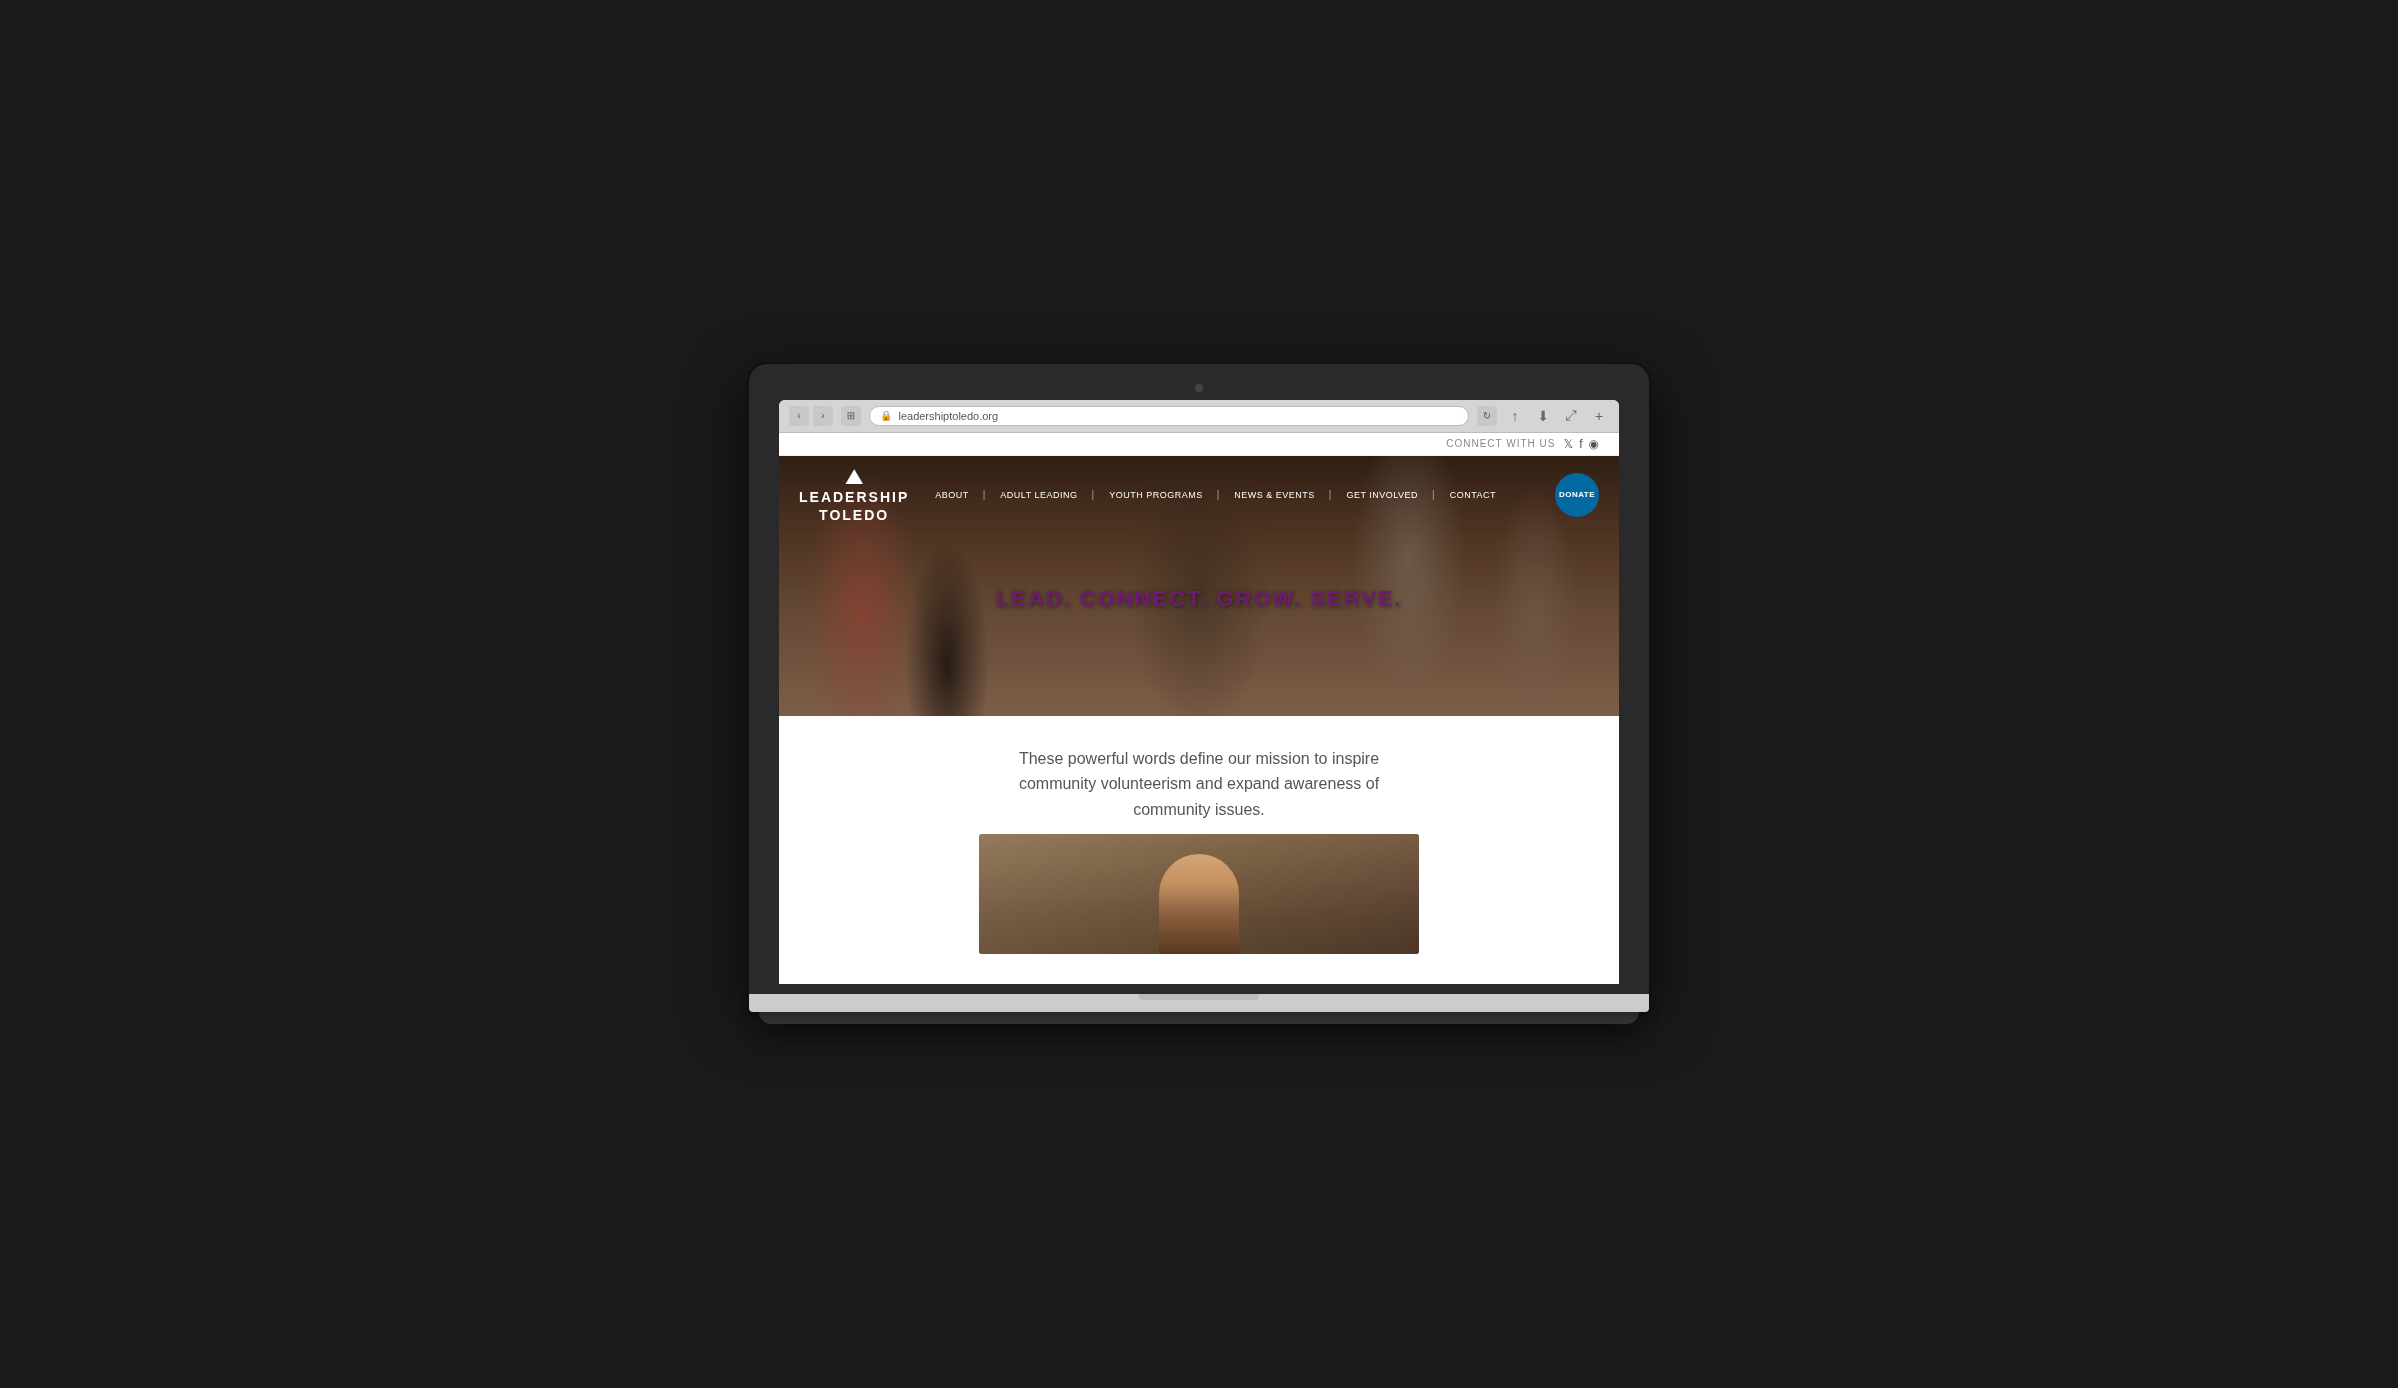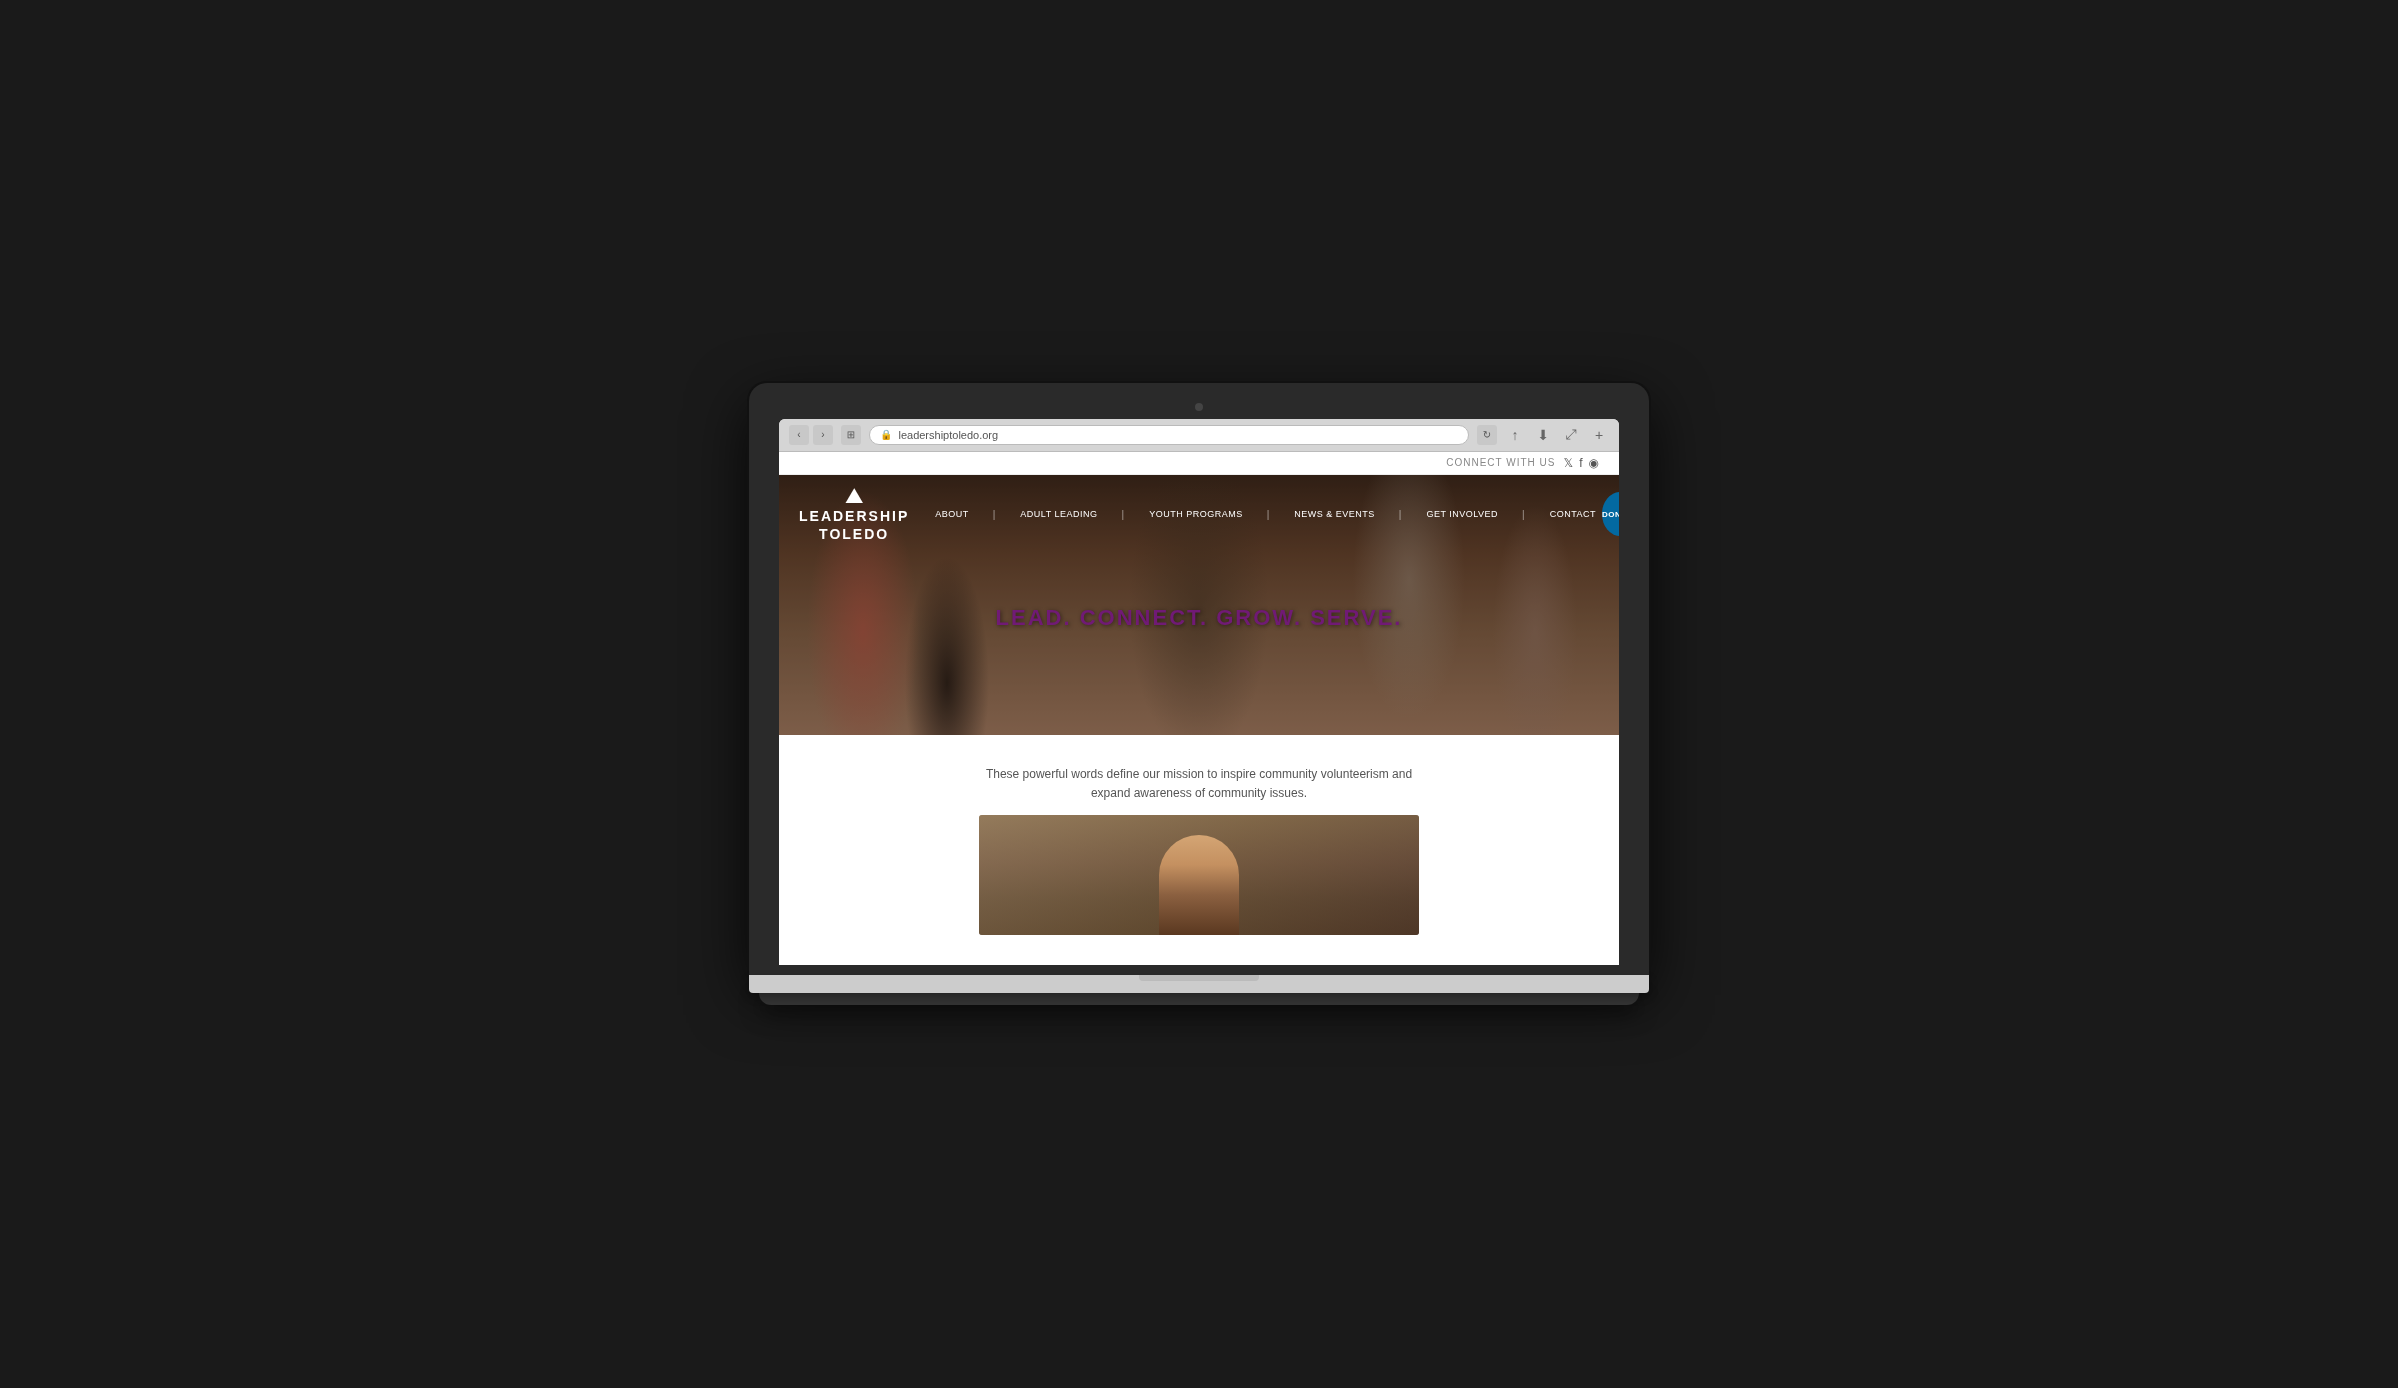--- a/index.html
+++ b/index.html
@@ -191,21 +191,21 @@
       font-size: 14px;
       letter-spacing: 2px;
       text-align: center;
       font-weight: bold;
       line-height: 1.3;
     }
 
     .nav-links {
       display: flex;
       align-items: center;
-      gap: 18px;
+      gap: 8px;
       flex: 1;
       font-size: 9px;
       color: white;
       letter-spacing: 1px;
     }
 
     .nav-link {
       color: white;
       text-decoration: none;
       font-size: 9px;
@@ -261,21 +261,21 @@
       color: #c0392b;
       font-size: 18px;
       font-weight: bold;
       letter-spacing: 2px;
       text-transform: uppercase;
       margin-bottom: 16px;
     }
 
     .section-para {
       color: #555;
-      font-size: 12px;
+      font-size: 16px;
       line-height: 1.6;
       max-width: 440px;
       margin: 0 auto 12px auto;
     }
 
     .video-thumb {
       width: 440px;
       height: 120px;
       margin: 10px auto 0 auto;
       background: linear-gradient(180deg, #8B7355 0%, #6B5040 40%, #4a3828 70%, #3a2818 100%);

